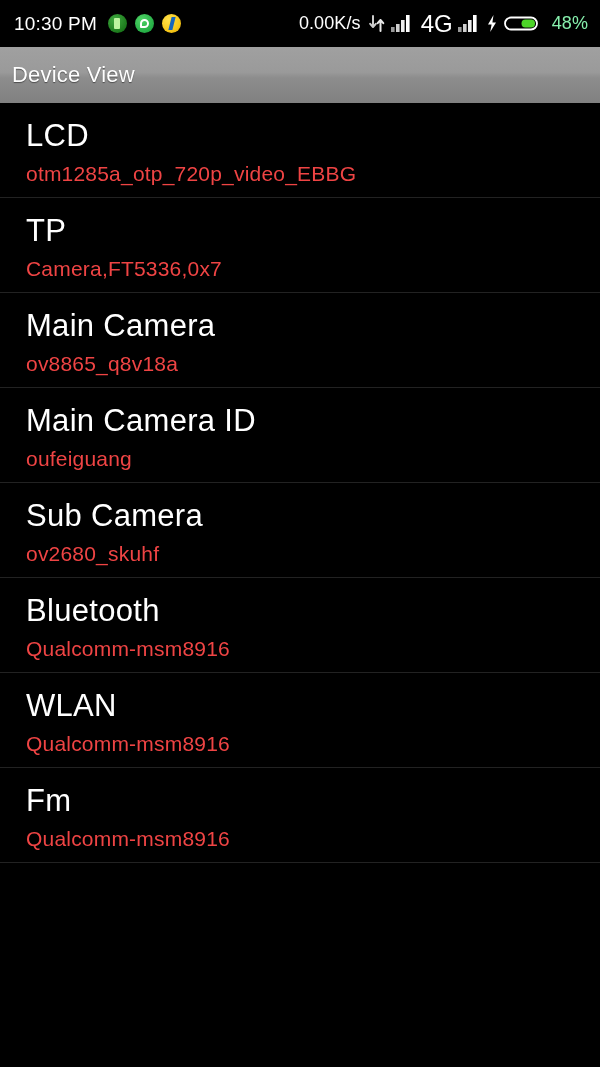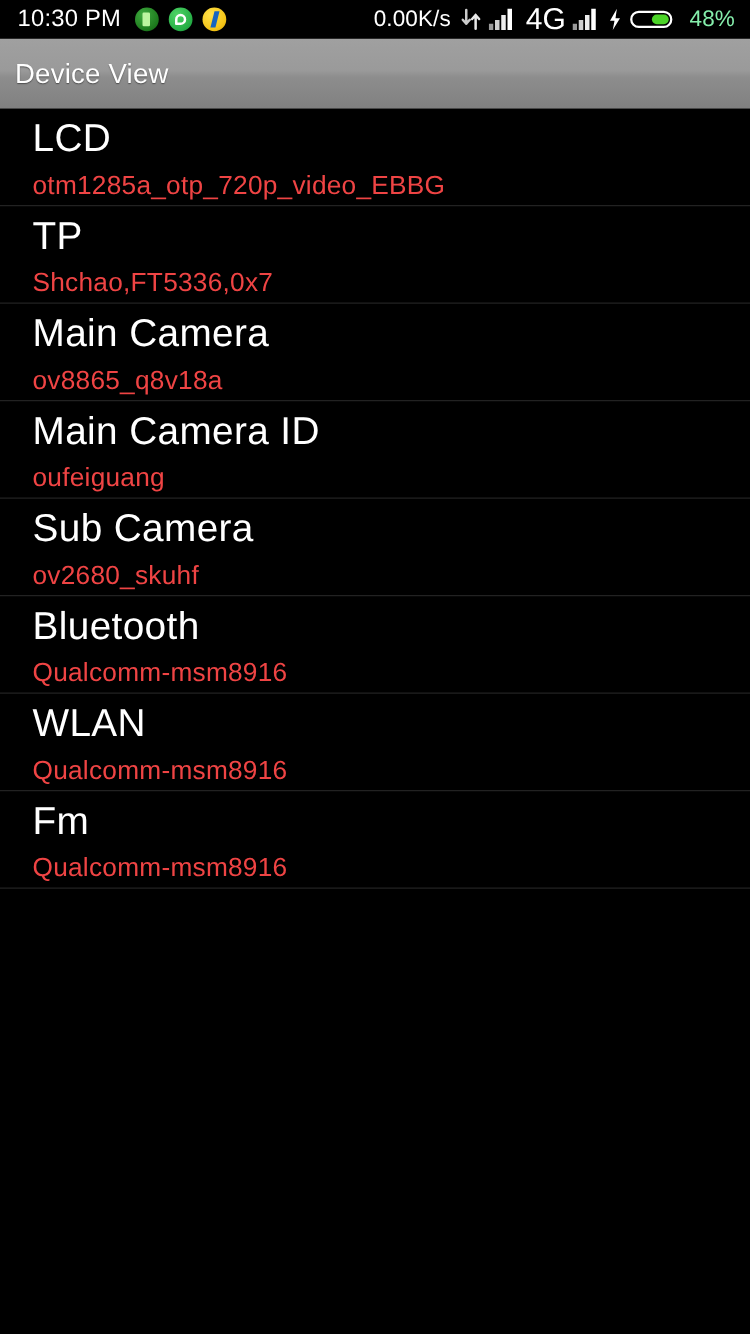--- a/index.html
+++ b/index.html
@@ -10,21 +10,21 @@
   body {
     width: 600px;
     height: 1067px;
     overflow: hidden;
     font-family: "Liberation Sans", sans-serif;
     -webkit-font-smoothing: antialiased;
   }
 
   
   .statusbar {
-    height: 31px;
+    height: 47px;
     background: #000;
     display: flex;
     align-items: center;
     justify-content: space-between;
     padding: 0 12px 0 14px;
     box-sizing: border-box;
     color: #ffffff;
   }
   .sb-left, .sb-right {
     display: flex;
@@ -118,27 +118,27 @@
     padding-left: 12px;
     letter-spacing: 0.2px;
     text-shadow: 0 1px 1px rgba(0,0,0,0.45);
   }
 
   
   .list {
     background: #000;
   }
   .list-row {
-    height: 78px;
+    height: 95px;
     box-sizing: border-box;
     padding: 14px 20px 0 26px;
     border-bottom: 1px solid #222222;
     display: flex;
     flex-direction: column;
-    justify-content: flex-end;
+    justify-content: flex-start;
   }
   .row-title {
     color: #ffffff;
     font-size: 31px;
     line-height: 38px;
     letter-spacing: 0.3px;
     white-space: nowrap;
   }
   .row-subtitle {
     color: #ef4444;
@@ -213,21 +213,21 @@
   <span class="titlebar-text">Device View</span>
 </div>
 
 <div class="list" id="device-list">
     <div class="list-row">
       <div class="row-title">LCD</div>
       <div class="row-subtitle">otm1285a_otp_720p_video_EBBG</div>
     </div>
     <div class="list-row">
       <div class="row-title">TP</div>
-      <div class="row-subtitle">Shchao,FT5336,0x7</div>
+      <div class="row-subtitle">Camera,FT5336,0x7</div>
     </div>
     <div class="list-row">
       <div class="row-title">Main Camera</div>
       <div class="row-subtitle">ov8865_q8v18a</div>
     </div>
     <div class="list-row">
       <div class="row-title">Main Camera ID</div>
       <div class="row-subtitle">oufeiguang</div>
     </div>
     <div class="list-row">

